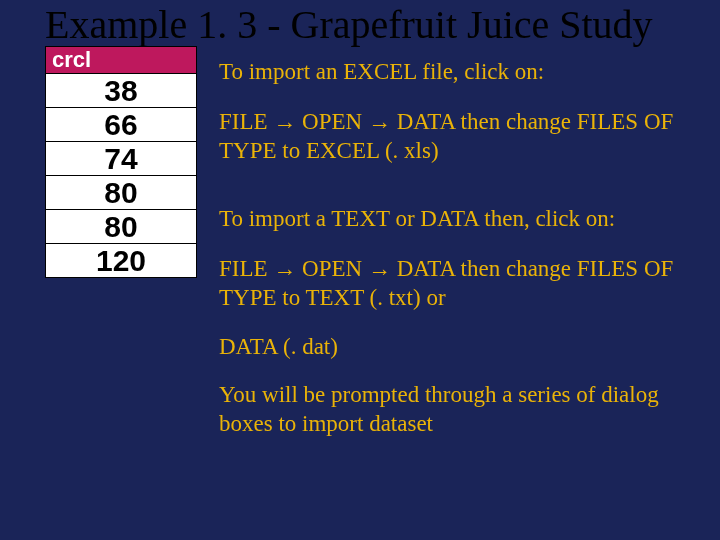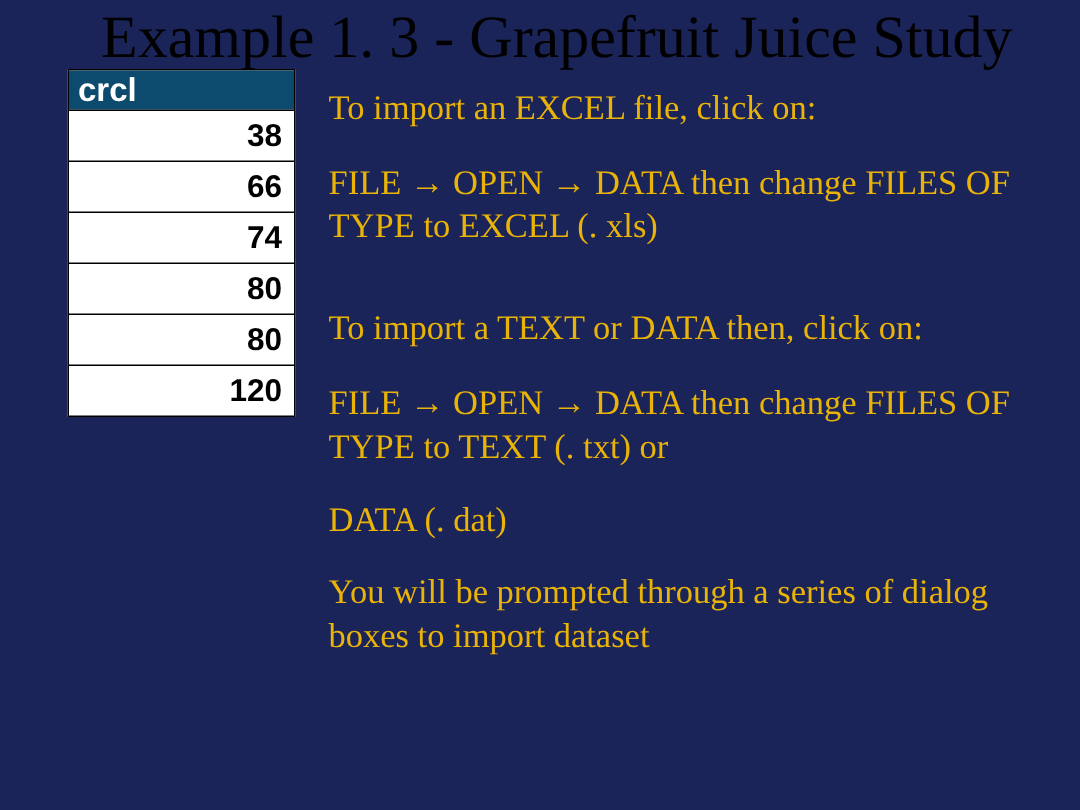--- a/index.html
+++ b/index.html
@@ -1,21 +1,21 @@
 <!DOCTYPE html>
 <html><head>
 <meta charset="utf-8">
 <style>
 html,body{margin:0;padding:0;width:720px;height:540px;background:#1a2458;font-family:"Times New Roman",serif;color:#fff;overflow:hidden}
 .slide{width:720px;height:540px;position:relative;box-sizing:border-box;padding:0px 45px 20px 45px}
-.title{color:#000;font-size:40px;text-align:right;line-height:1.15;margin:2px 0 10px 0;font-weight:400}
+.title{color:#000;font-size:40px;text-align:left;line-height:1.15;margin:2px 0 10px 0;font-weight:400}
 .body{display:flex;gap:22px;align-items:flex-start}
 .table{background:#fff;border:1px solid #000;width:150px;flex-shrink:0;margin-top:-12px}
-.table .hdr{background:#0c4a6e;color:#fff;font-family:Arial,Helvetica,sans-serif;font-weight:700;font-size:22px;padding:0 6px;line-height:26px}
-.table .cell{color:#000;font-family:Arial,Helvetica,sans-serif;font-weight:700;font-size:21px;text-align:right;padding:3px 8px;border-top:1px solid #000;line-height:27px}
+.table .hdr{background:#be185d;color:#fff;font-family:Arial,Helvetica,sans-serif;font-weight:700;font-size:22px;padding:0 6px;line-height:26px}
+.table .cell{color:#000;font-family:Arial,Helvetica,sans-serif;font-weight:700;font-size:30px;text-align:center;padding:3px 8px;border-top:1px solid #000;line-height:27px}
 .text{color:#eab308;font-size:23px;line-height:1.25;flex:1}
 .text p{margin:0 0 20px 0}
 .arrow{font-family:Arial,sans-serif}
 </style>
 </head>
 <body>
 
 <div class="slide">
   <div class="title">Example 1. 3 - Grapefruit Juice Study</div>
   <div class="body">

